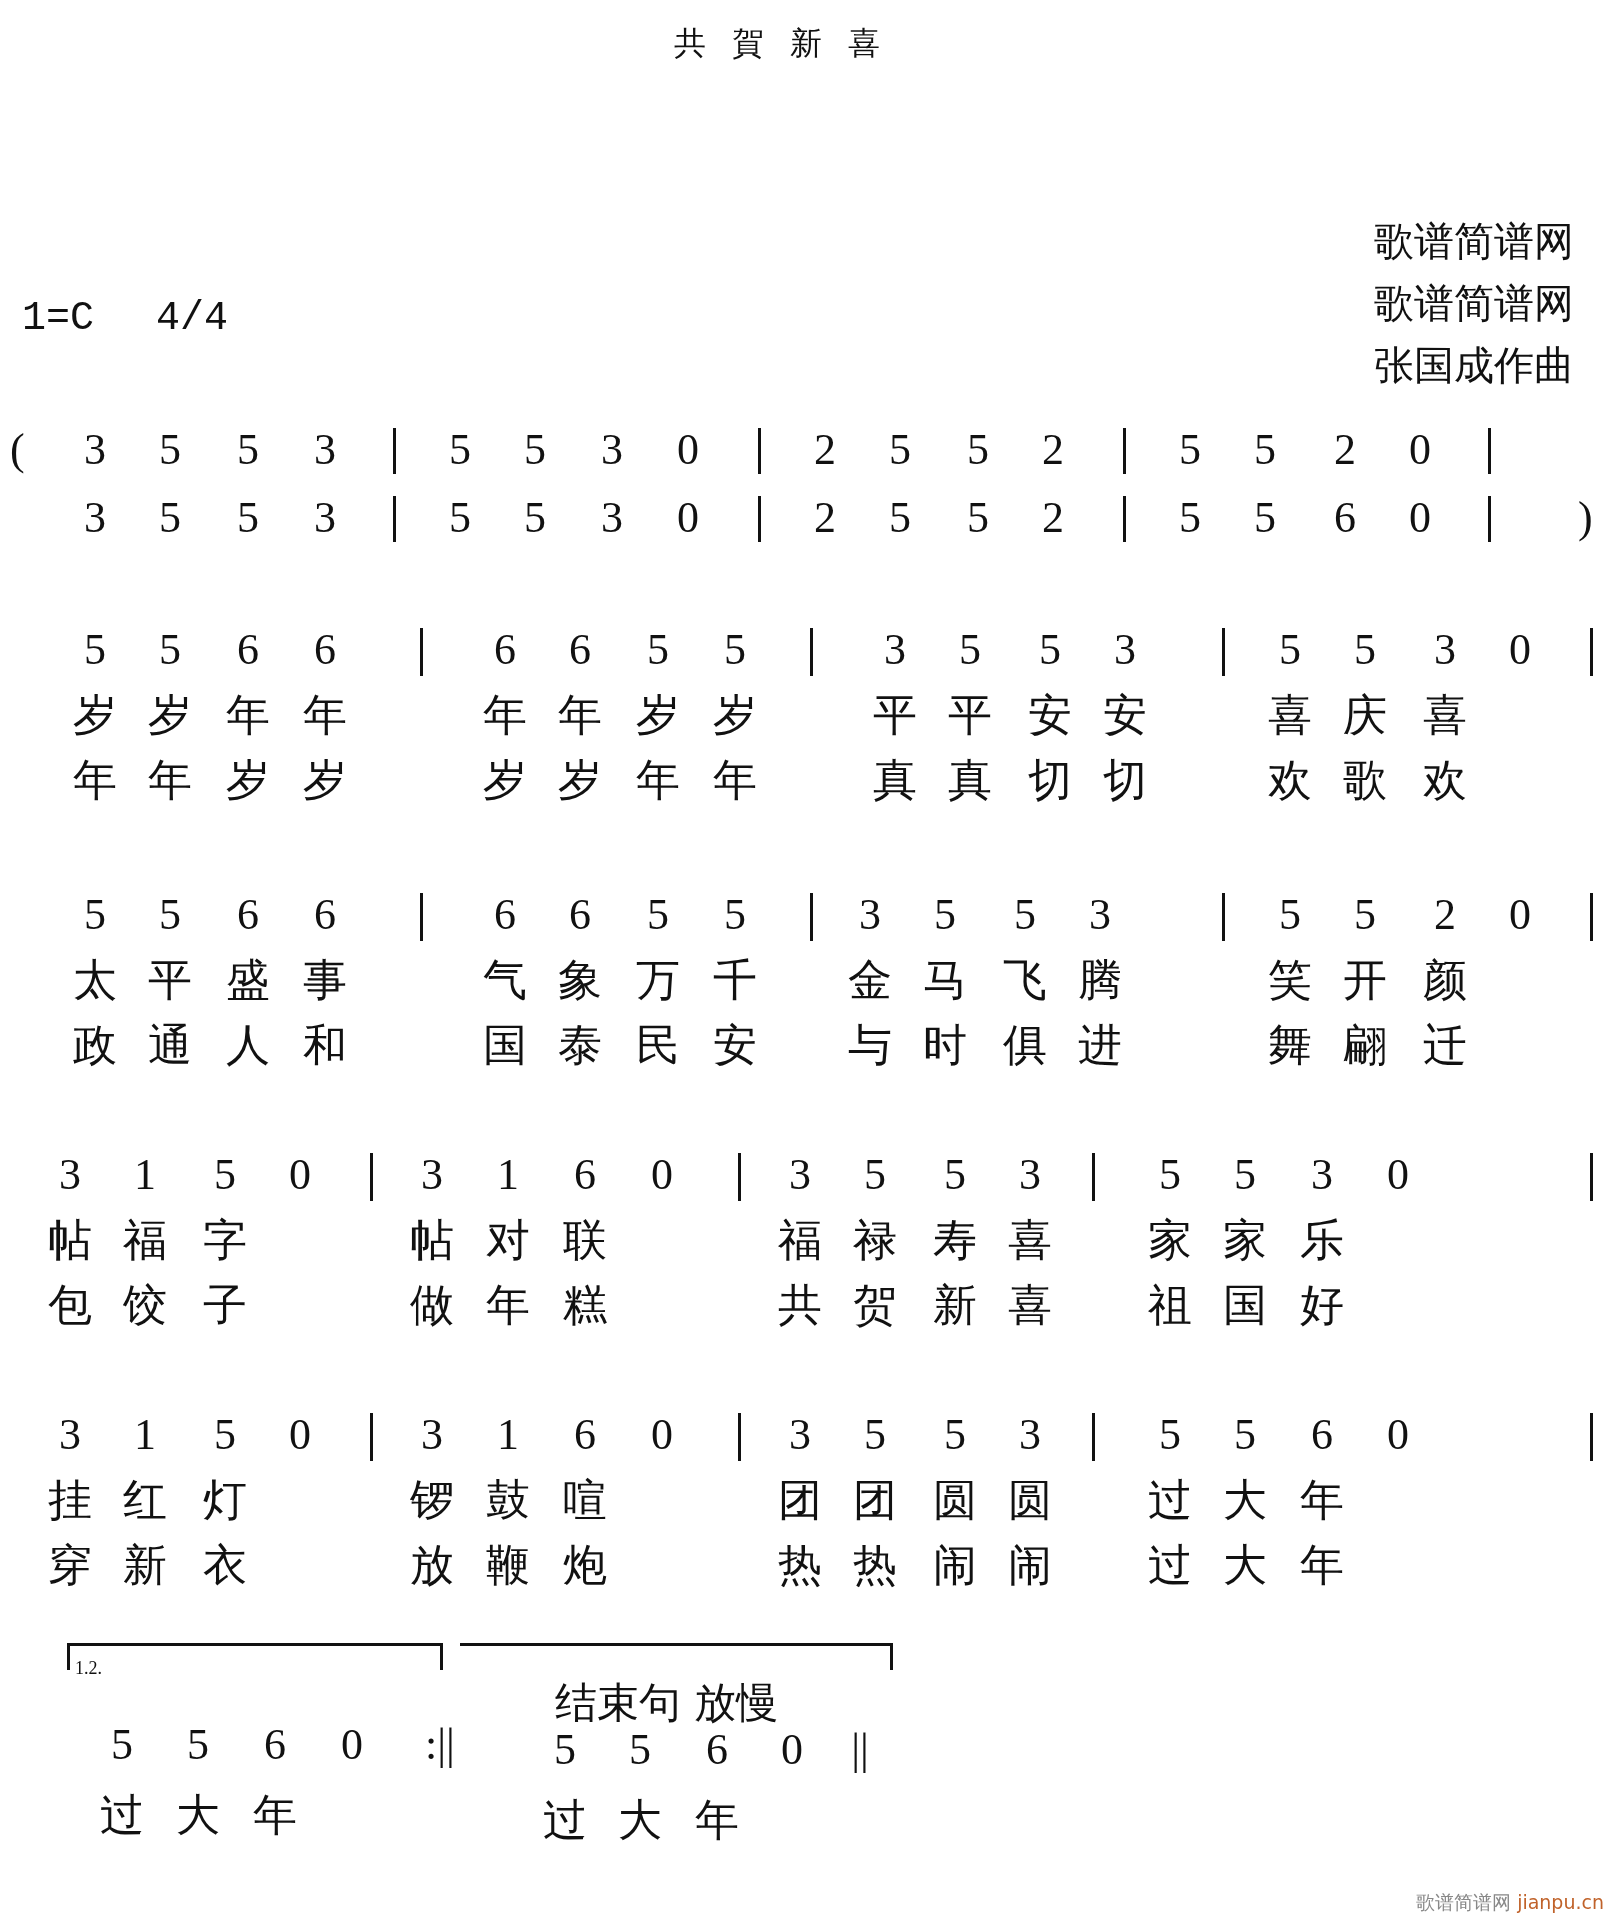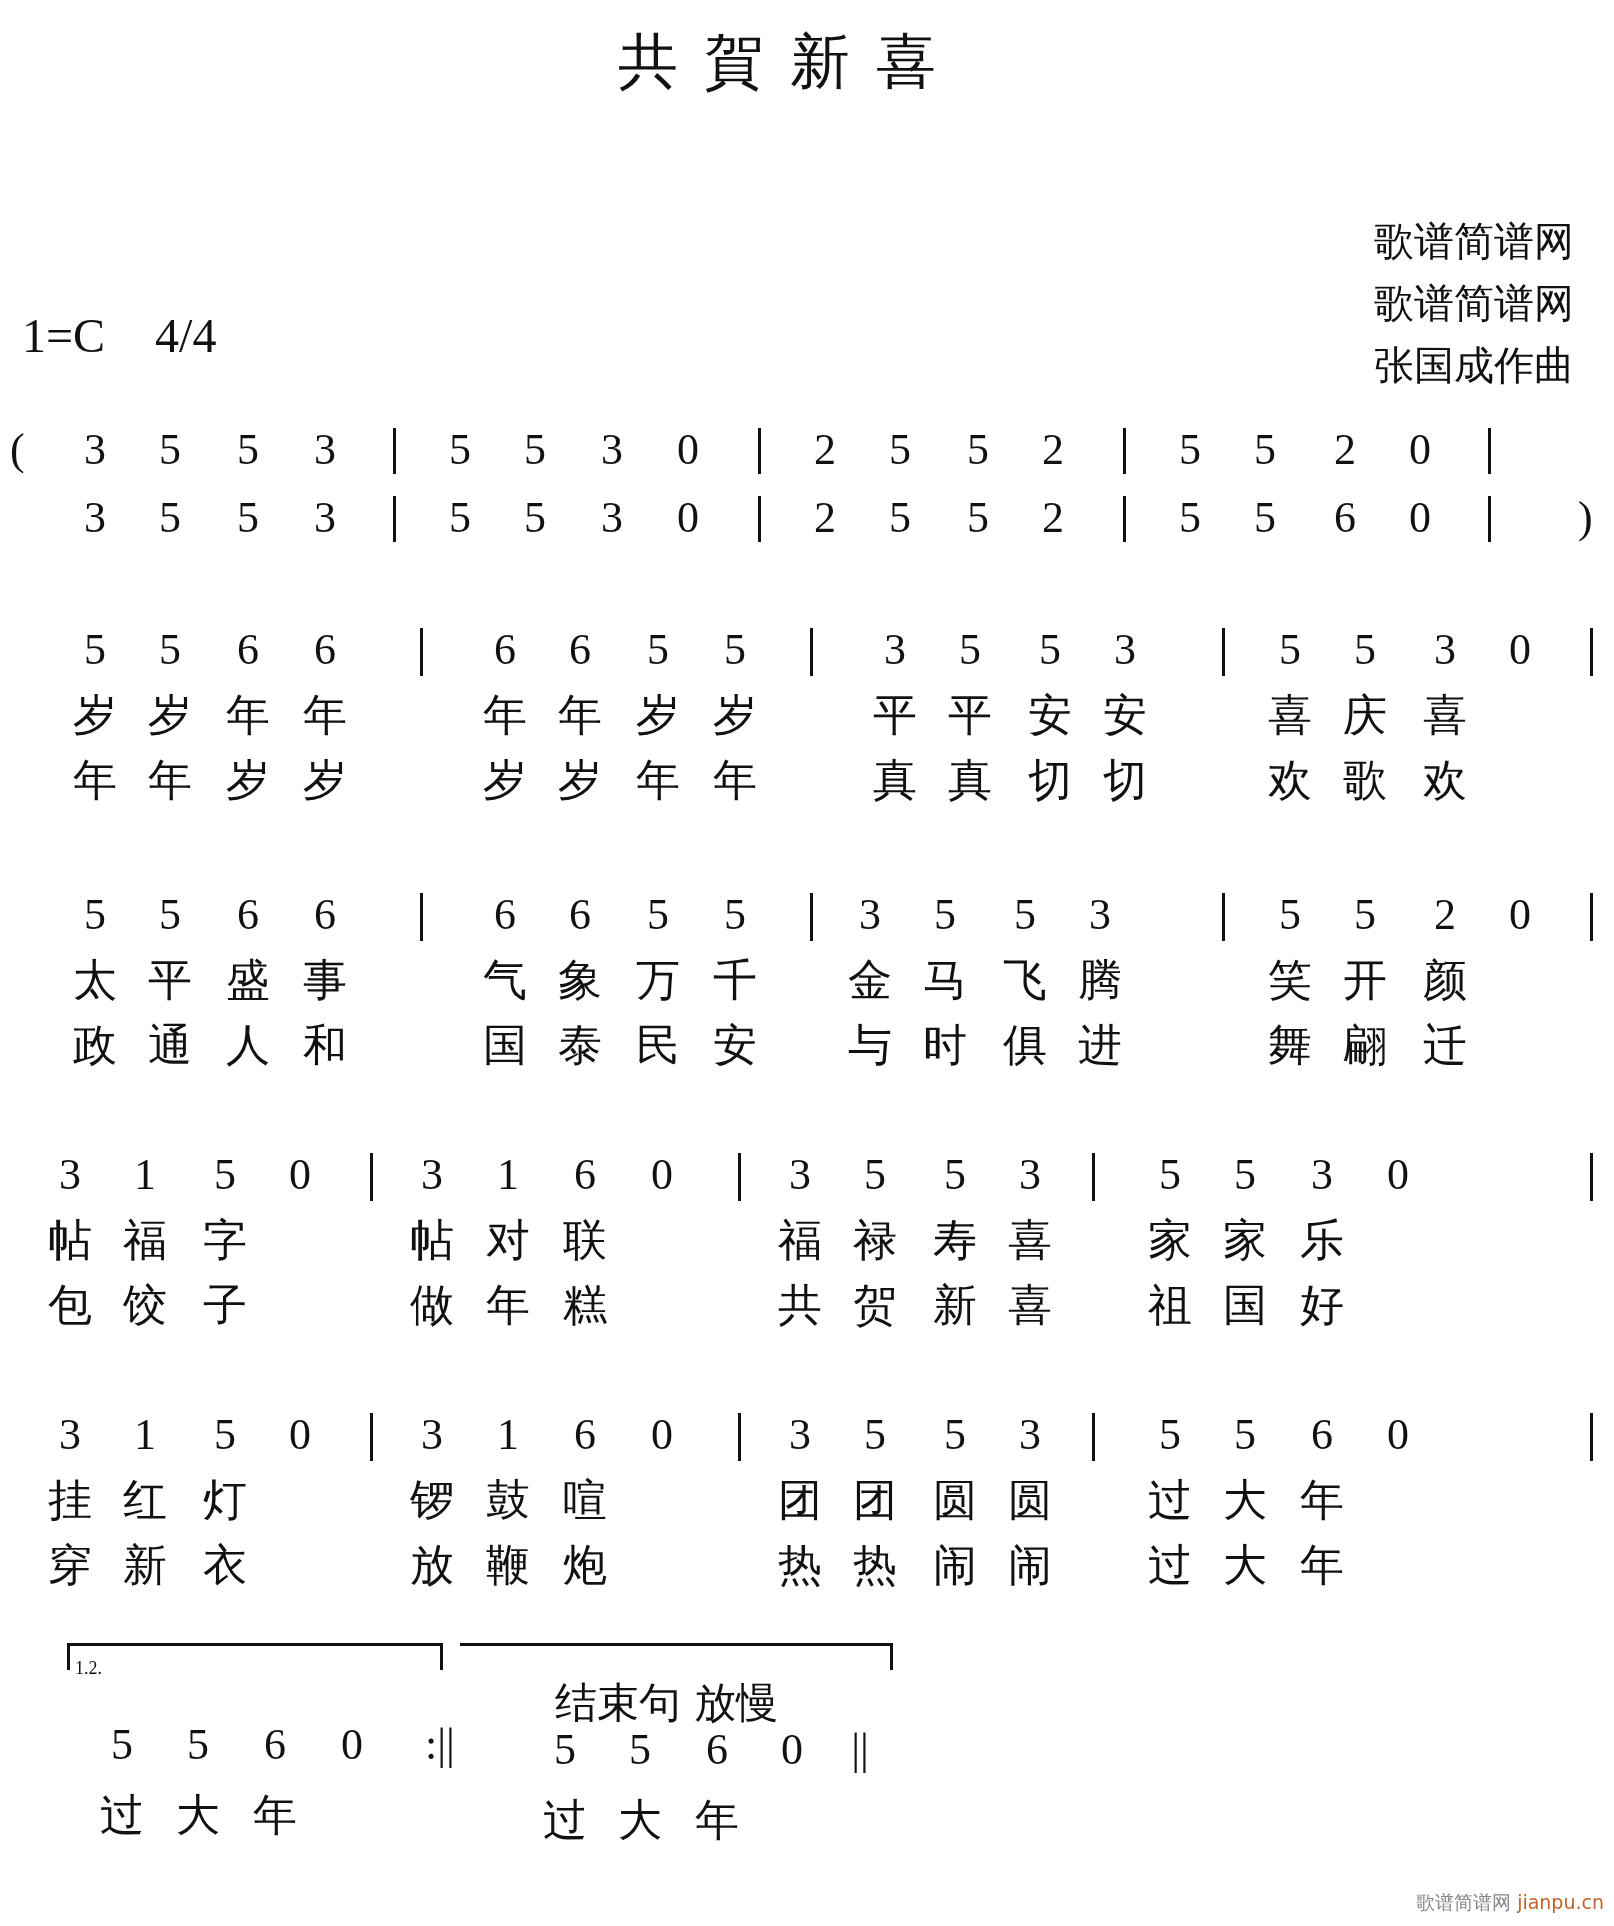--- a/index.html
+++ b/index.html
@@ -3,25 +3,25 @@
 <meta charset="utf-8">
 <style>
   html, body { margin: 0; padding: 0; background: #ffffff; }
   body {
     width: 1614px; height: 1926px; position: relative; overflow: hidden;
     color: #111111;
     font-family: "Liberation Serif", "DejaVu Serif", serif;
   }
   .title {
     position: absolute; left: 790px; top: 22px; transform: translateX(-50%);
-    font-size: 60px; letter-spacing: 26px; font-family: "DejaVu Serif", serif;
+    font-size: 32px; letter-spacing: 26px; font-family: "DejaVu Serif", serif;
   }
   .credits { position: absolute; right: 40px; top: 210px; text-align: right; }
   .credit { font-size: 40px; line-height: 62px; font-family: "DejaVu Sans", sans-serif; }
-  .keysig { position: absolute; left: 22px; top: 308px; font-size: 48px; }
+  .keysig { position: absolute; left: 22px; top: 296px; font-size: 40px; font-family: Liberation Mono, monospace; }
   .keysig span { margin-right: 38px; }
   .tok { position: absolute; font-size: 44px; line-height: 60px; transform: translateX(-50%); }
   .bar { position: absolute; width: 3px; background: #111; }
   .lyr { position: absolute; font-size: 44px; line-height: 60px; transform: translateX(-50%);
          font-family: "DejaVu Sans", sans-serif; }
   .paren { position: absolute; font-size: 44px; line-height: 60px; }
 
   .volta { position: absolute; border-top: 3px solid #111; }
   .volta.v1 { border-left: 3px solid #111; border-right: 3px solid #111; height: 24px; }
   .volta.v2 { border-right: 3px solid #111; height: 24px; }

